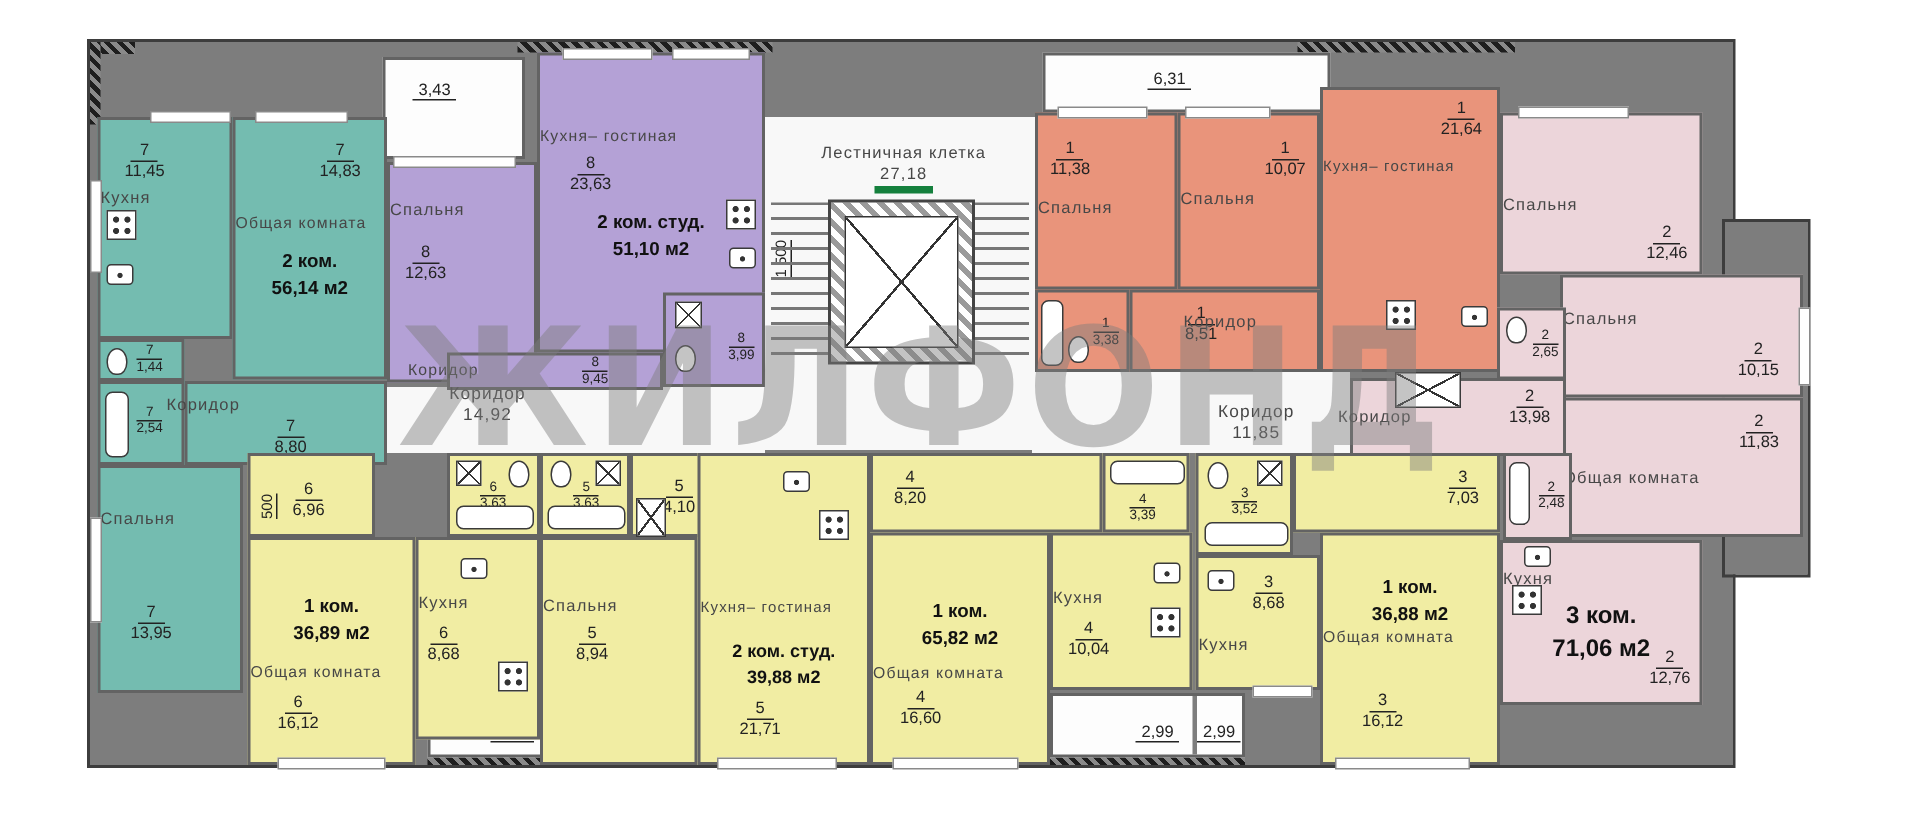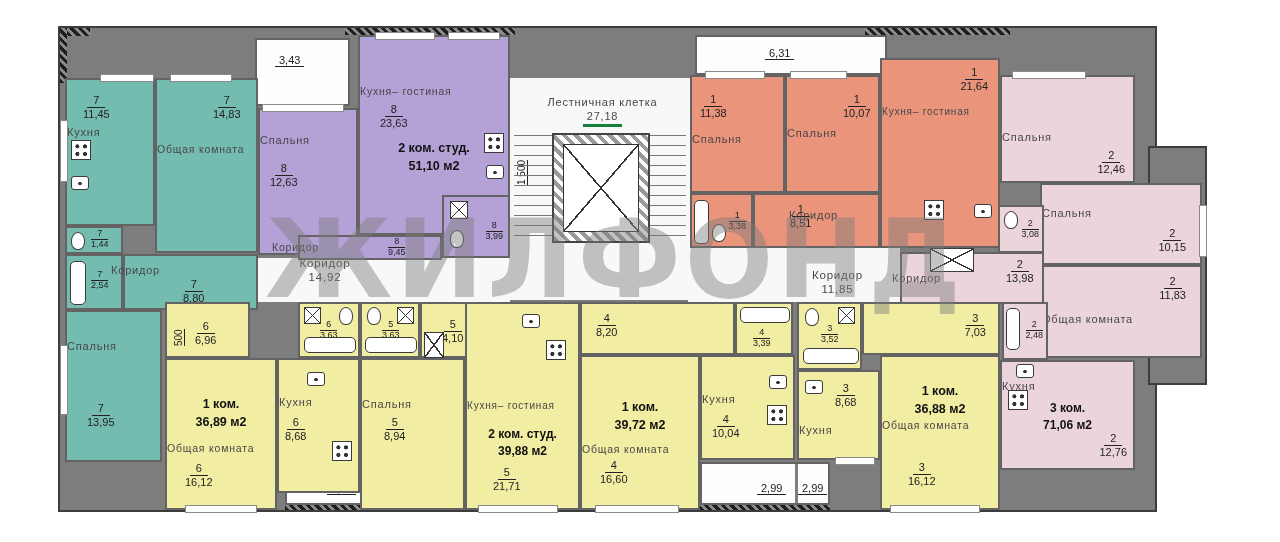--- a/index.html
+++ b/index.html
@@ -98,20 +98,24 @@
     <div class="rname" style="top:46px">Кухня</div>
     <div class="stove" style="left:4px;top:60px"></div>
     <div class="sink" style="left:4px;top:96px"></div>
   </div>
   <div class="room teal" style="left:155px;top:78px;width:103px;height:175px">
     <div class="frac" style="left:56px;top:14px">
         <span class="n">7</span>
         <span>14,83</span>
       </div>
     <div class="rname" style="top:63px;font-size:10.5px">Общая комната</div>
+    <div class="total" style="top:86px">
+      <div>2 ком.</div>
+        <div>56,14 м2</div>
+    </div>
   </div>
   <div class="room teal" style="left:65px;top:226px;width:58px;height:28px">
     <div class="toilet" style="left:4px;top:4px"></div>
     <div class="frac small" style="left:24px;top:1px">
         <span class="n">7</span>
         <span>1,44</span>
       </div>
   </div>
   <div class="room teal" style="left:65px;top:254px;width:58px;height:56px">
     <div class="tub" style="left:3px;top:5px;width:14px;height:42px"></div>
@@ -166,21 +170,21 @@
     <div class="toilet" style="left:6px;bottom:8px"></div>
     <div class="xbox" style="left:6px;top:4px;width:16px;height:16px"></div>
     <div class="frac small" style="right:5px;top:24px">
         <span class="n">8</span>
         <span>3,99</span>
       </div>
   </div>
 
   <div class="stairlbl" style="left:520px;top:95px;width:165px">
     <div>Лестничная клетка</div>
-    <div style="border-bottom:3px solid #15803d;display:inline-block;padding:0 4px">27,18</div>
+    <div style="border-bottom:5px solid #15803d;display:inline-block;padding:0 4px">27,18</div>
   </div>
   <div class="dimv" style="left:516px;top:185px">1 500</div>
   <div class="stairs" style="left:514px;top:135px;width:38px;height:104px"></div>
   <div class="stairs" style="left:648px;top:135px;width:38px;height:104px"></div>
   <div class="lift" style="left:552px;top:133px;width:94px;height:106px">
     <div class="liftin"></div>
   </div>
 
   <div class="room orange" style="left:690px;top:75px;width:95px;height:118px">
     <div class="frac" style="left:8px;top:16px">
@@ -239,41 +243,41 @@
     <div class="frac" style="right:14px;top:8px">
         <span class="n">2</span>
         <span>11,83</span>
       </div>
     <div class="rname" style="top:46px">Общая комната</div>
   </div>
   <div class="room pink" style="left:998px;top:205px;width:46px;height:48px">
     <div class="toilet" style="left:4px;top:4px"></div>
     <div class="frac small" style="right:3px;top:12px">
         <span class="n">2</span>
-        <span>3,08</span>
+        <span>2,65</span>
       </div>
   </div>
   <div class="room pink" style="left:900px;top:252px;width:144px;height:52px">
     <div class="rname" style="top:18px;left:-10px">Коридор</div>
     <div class="frac" style="left:104px;top:4px">
         <span class="n">2</span>
         <span>13,98</span>
       </div>
     <div class="xbox" style="left:28px;top:-6px;width:42px;height:22px"></div>
   </div>
   <div class="room pink" style="left:1002px;top:302px;width:46px;height:58px">
     <div class="tub" style="left:2px;top:4px;width:12px;height:40px"></div>
     <div class="frac small" style="right:3px;top:16px">
         <span class="n">2</span>
         <span>2,48</span>
       </div>
   </div>
   <div class="room pink" style="left:1000px;top:360px;width:135px;height:110px">
     <div class="rname" style="top:18px">Кухня</div>
-    <div class="total" style="top:38px;font-size:12px">
+    <div class="total" style="top:38px;font-size:16px">
       <div>3 ком.</div>
         <div>71,06 м2</div>
     </div>
     <div class="frac" style="right:6px;top:70px">
         <span class="n">2</span>
         <span>12,76</span>
       </div>
     <div class="stove" style="left:6px;top:28px"></div>
     <div class="sink" style="left:14px;top:2px"></div>
   </div>
@@ -363,21 +367,21 @@
 
   <div class="room yellow" style="left:580px;top:302px;width:155px;height:53px">
     <div class="frac" style="left:14px;top:8px">
         <span class="n">4</span>
         <span>8,20</span>
       </div>
   </div>
   <div class="room yellow" style="left:580px;top:355px;width:120px;height:155px">
     <div class="total" style="top:42px">
       <div>1 ком.</div>
-        <div>39,72 м2</div>
+        <div>65,82 м2</div>
     </div>
     <div class="rname" style="top:86px;font-size:10.5px">Общая комната</div>
     <div class="frac" style="left:18px;top:102px">
         <span class="n">4</span>
         <span>16,60</span>
       </div>
   </div>
   <div class="room yellow" style="left:700px;top:355px;width:95px;height:105px">
     <div class="rname" style="top:36px">Кухня</div>
     <div class="frac" style="left:10px;top:56px">

